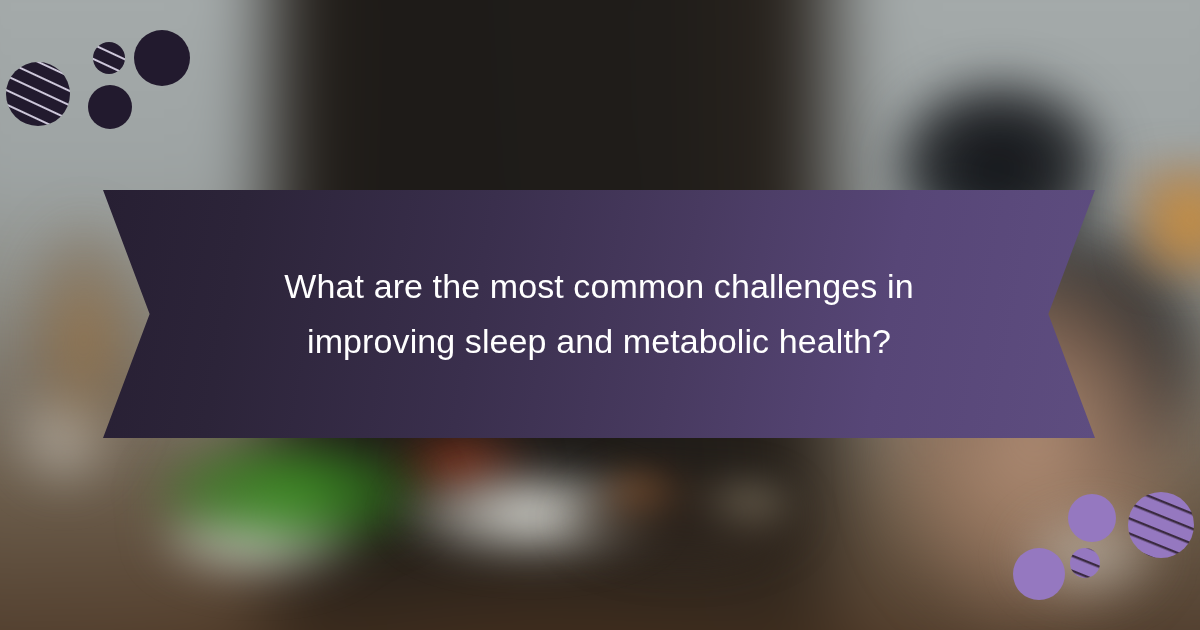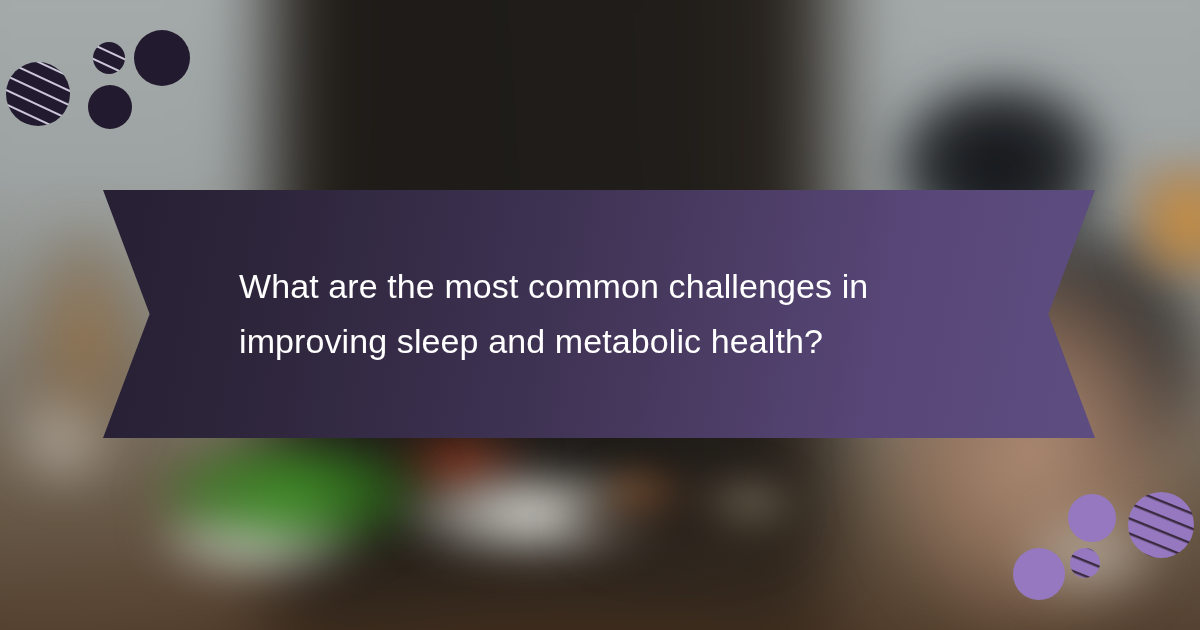--- a/index.html
+++ b/index.html
@@ -131,20 +131,21 @@
     background: linear-gradient(100deg, #271f33 0%, #2c2439 14%, #3a2f4d 38%, #483a60 58%, #574677 78%, #5e4d80 100%);
     display: flex;
     align-items: center;
     justify-content: center;
   }
   .banner-title {
     color: #ffffff;
     font-size: 34px;
     line-height: 1.62;
     font-weight: 400;
+    text-align: center;
     letter-spacing: 0.1px;
     max-width: 720px;
     padding: 0 60px;
   }
 </style>
 </head>
 <body>
 
 <div id="canvas">
 

